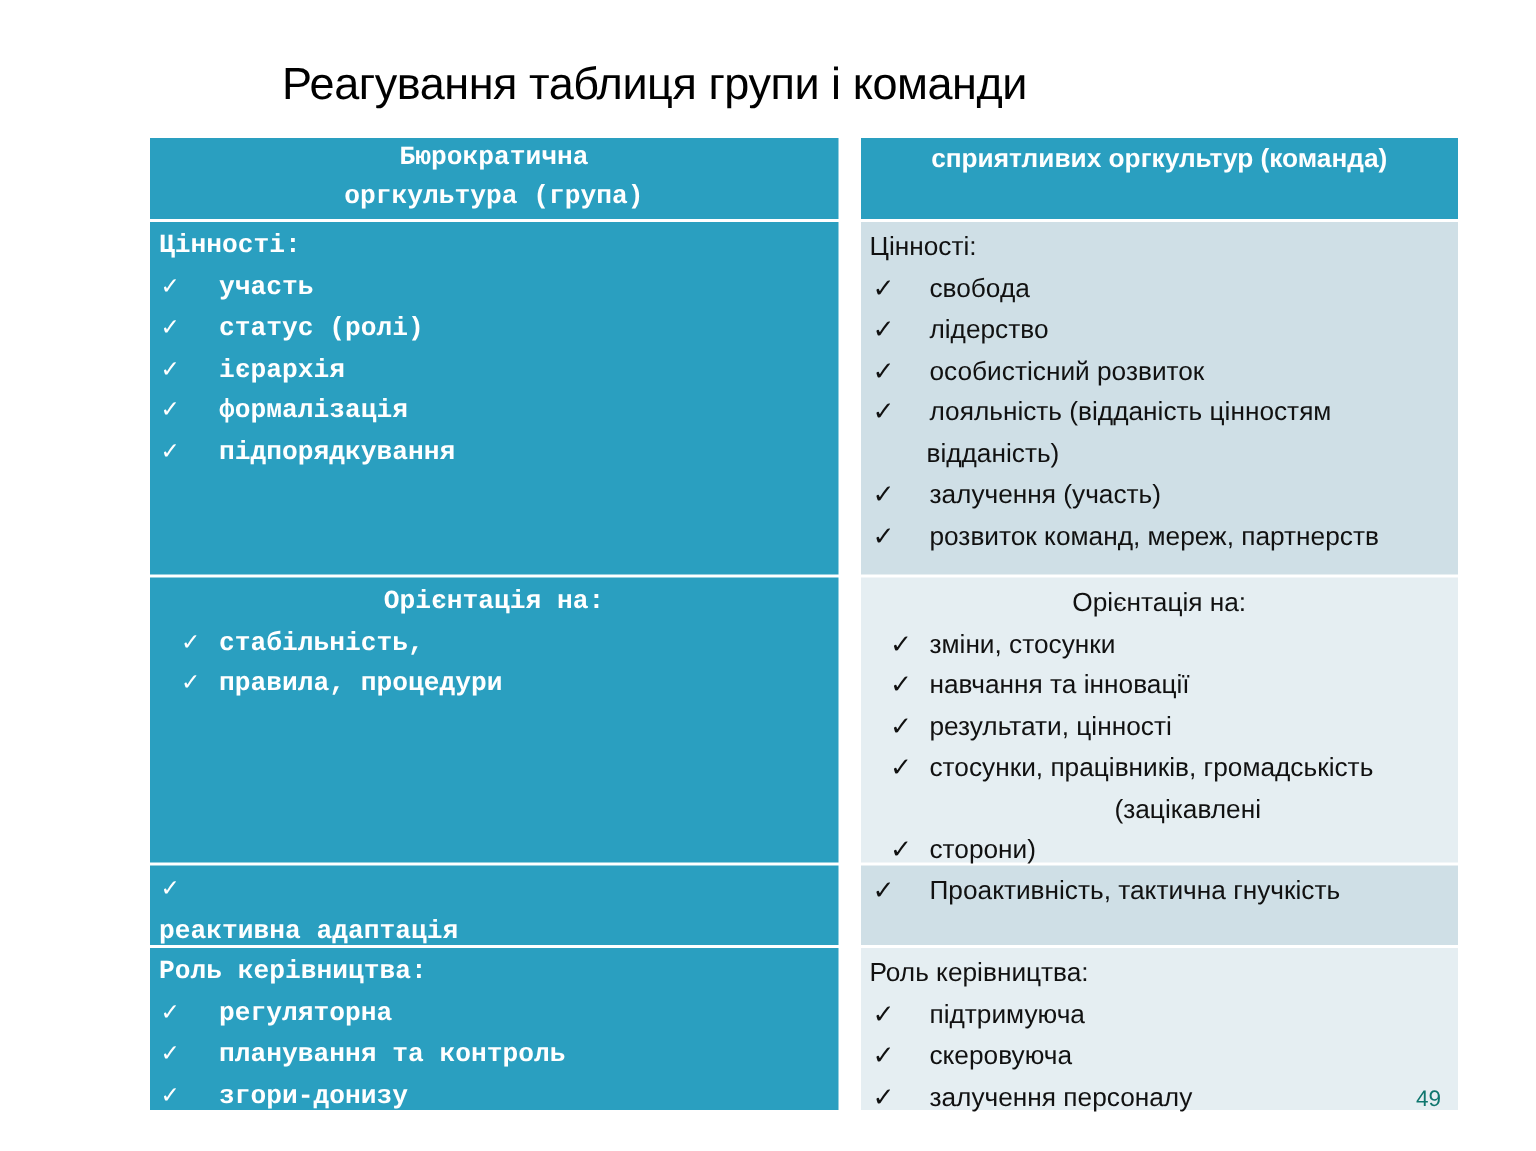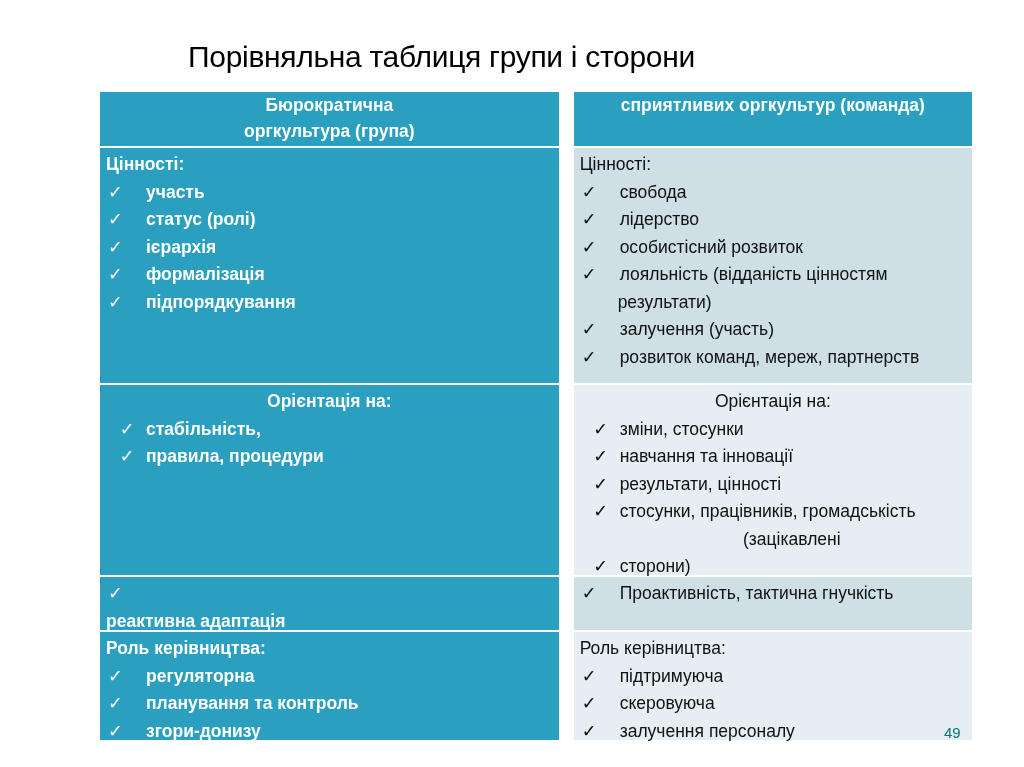--- a/index.html
+++ b/index.html
@@ -3,21 +3,21 @@
 <meta charset="utf-8">
 <style>
   html, body { margin:0; padding:0; }
   body { width:1024px; height:767px; background:#ffffff; position:relative; overflow:hidden;
          font-family:"Liberation Sans", "DejaVu Sans", sans-serif; }
   .title { position:absolute; left:188px; top:40px; font-size:30px; color:#000; font-weight:normal;
            letter-spacing:-0.3px; }
   .table { position:absolute; left:100px; top:92px; width:872px; }
   .row { display:flex; }
   .cell { box-sizing:border-box; padding:3px 6px; font-size:17.5px; line-height:27.5px; }
-  .left { width:501px; margin-right:15px; }
+  .left { width:501px; margin-right:15px;font-family:Liberation Mono, monospace; }
   .right { width:435px; }
   .hdr .cell { background:#2a9fc0; color:#fff; font-weight:bold; text-align:center; height:54px;
                padding-top:0; line-height:26px; }
   .hdr { margin-bottom:2px; }
   .body-left { background:#2a9fc0; color:#fff; font-weight:bold; }
   .body-right-a { background:#cfdfe6; color:#111; }
   .body-right-b { background:#e5eef2; color:#111; }
   .r1 .cell { height:235px; }
   .r2 .cell { height:190px;text-align:center; }
   .r3 .cell { height:53px; }
@@ -25,21 +25,21 @@
   .r1, .r2, .r3 { margin-bottom:2px; }
   .item { display:flex; }
   .chk { width:38px; flex:0 0 38px; padding-left:2px; }
   .body-left .chk { font-weight:normal; }
   .cont { padding-left:38px; }
   .page-num { position:absolute; left:944px; top:724px; font-size:15px; color:#0f766e; }
 </style>
 </head>
 <body>
 
-<div class="title">Порівняльна таблиця групи і сторони</div>
+<div class="title">Реагування таблиця групи і команди</div>
 
 <div class="table">
   <div class="row hdr">
     <div class="cell left">
       <div>Бюрократична</div>
       <div>оргкультура (група)</div>
     </div>
     <div class="cell right">
       <div>сприятливих оргкультур (команда)</div>
     </div>
@@ -80,21 +80,21 @@
           <span>лідерство</span>
         </div>
       <div class="item">
           <span class="chk">✓</span>
           <span>особистісний розвиток</span>
         </div>
       <div class="item">
           <span class="chk">✓</span>
           <span>лояльність (відданість цінностям</span>
         </div>
-      <div class="cont">результати)</div>
+      <div class="cont">відданість)</div>
       <div class="item">
           <span class="chk">✓</span>
           <span>залучення (участь)</span>
         </div>
       <div class="item">
           <span class="chk">✓</span>
           <span>розвиток команд, мереж, партнерств</span>
         </div>
     </div>
   </div>

